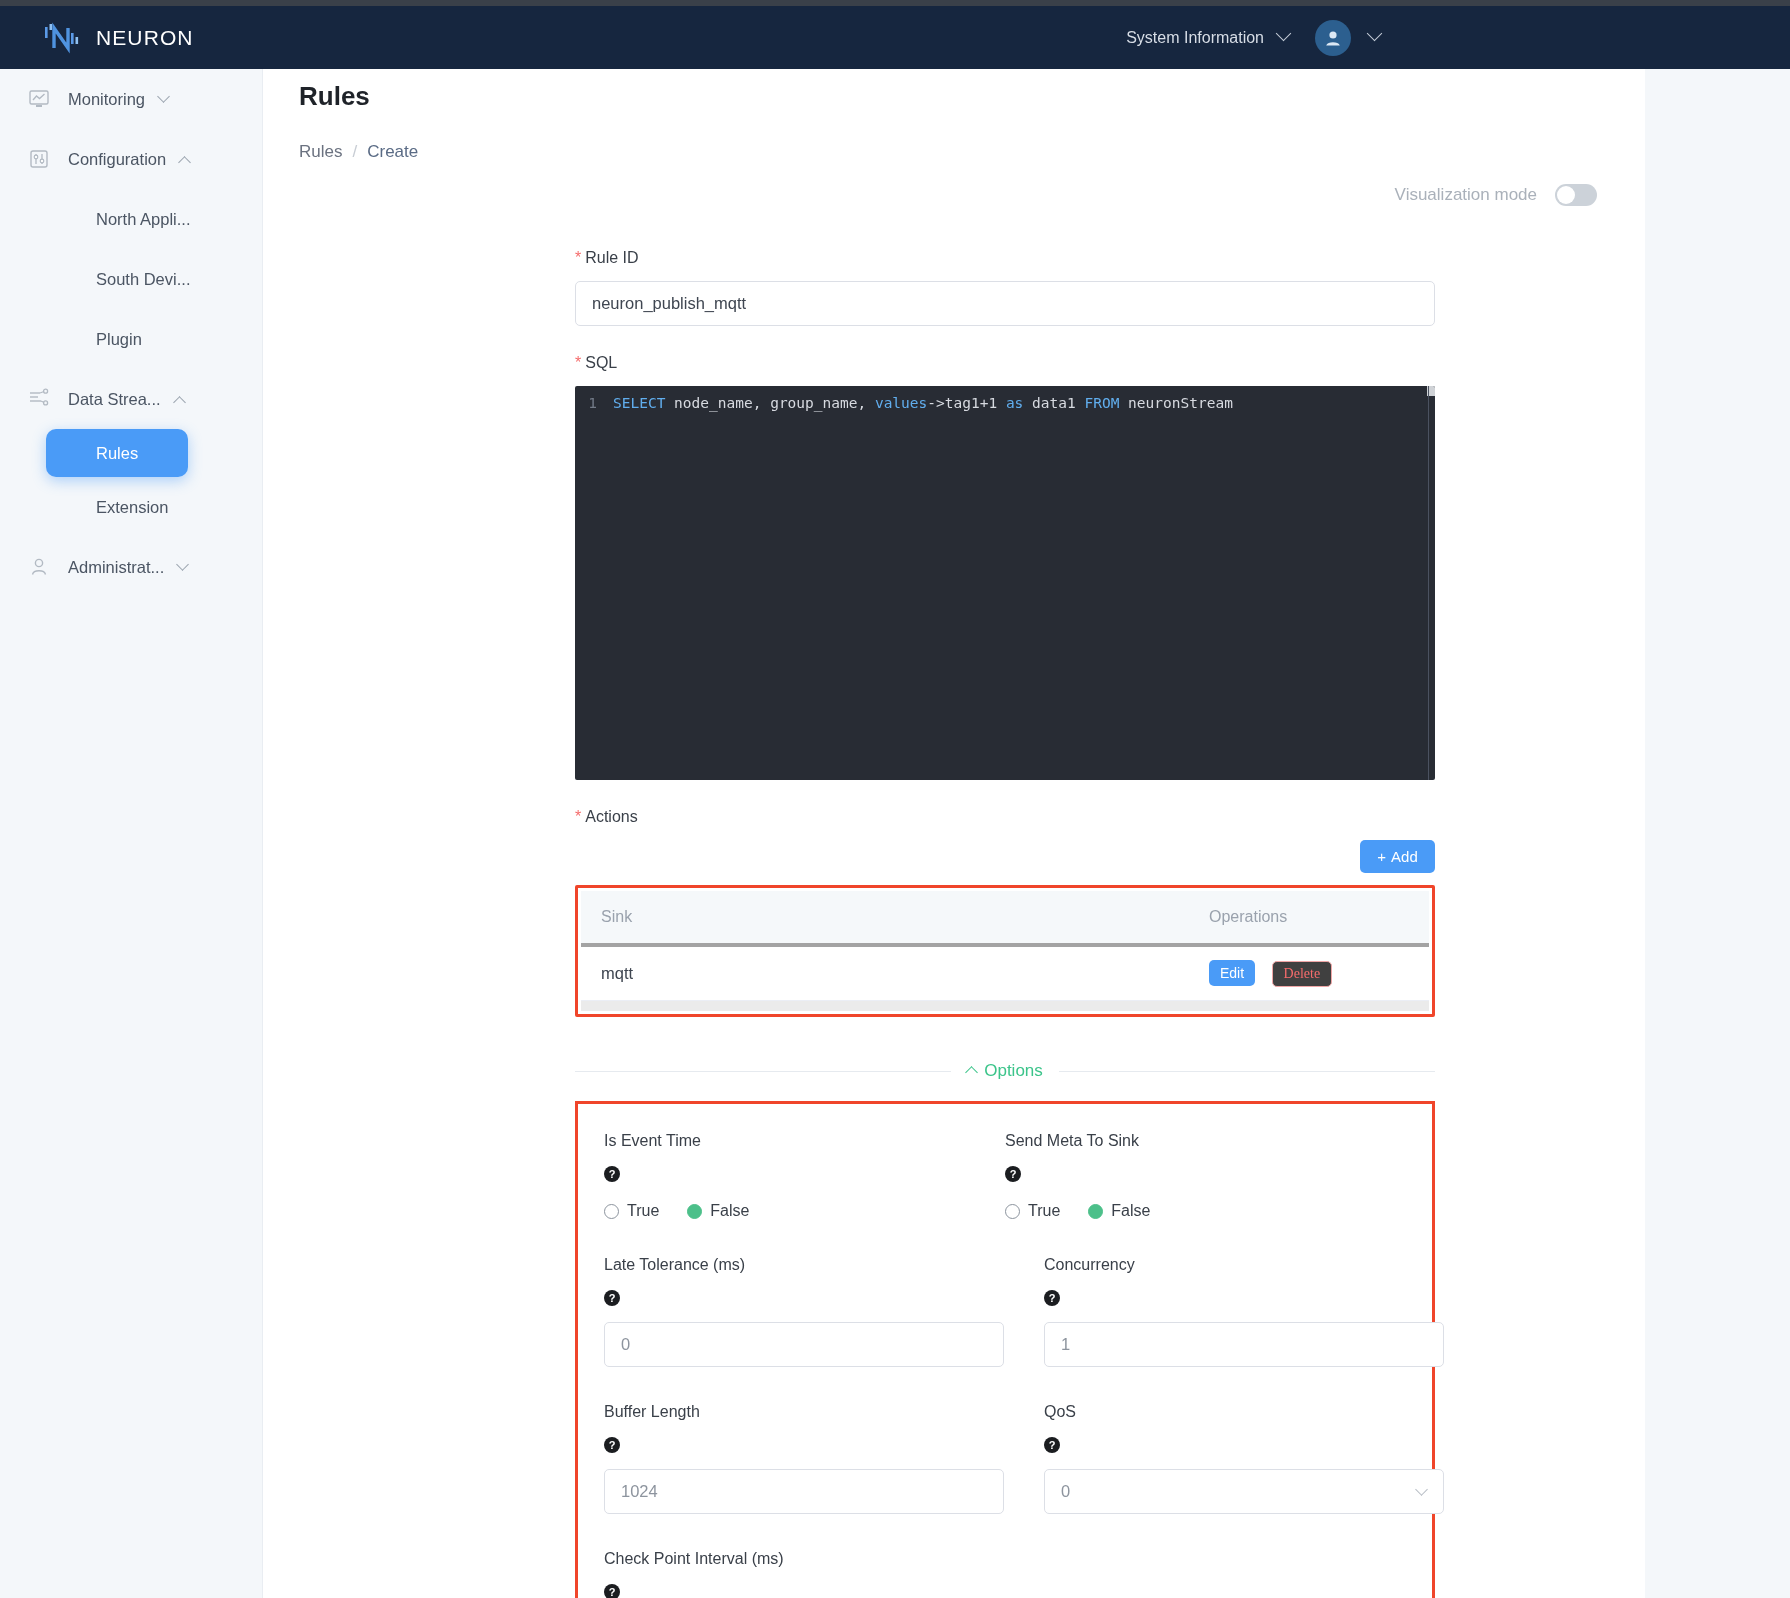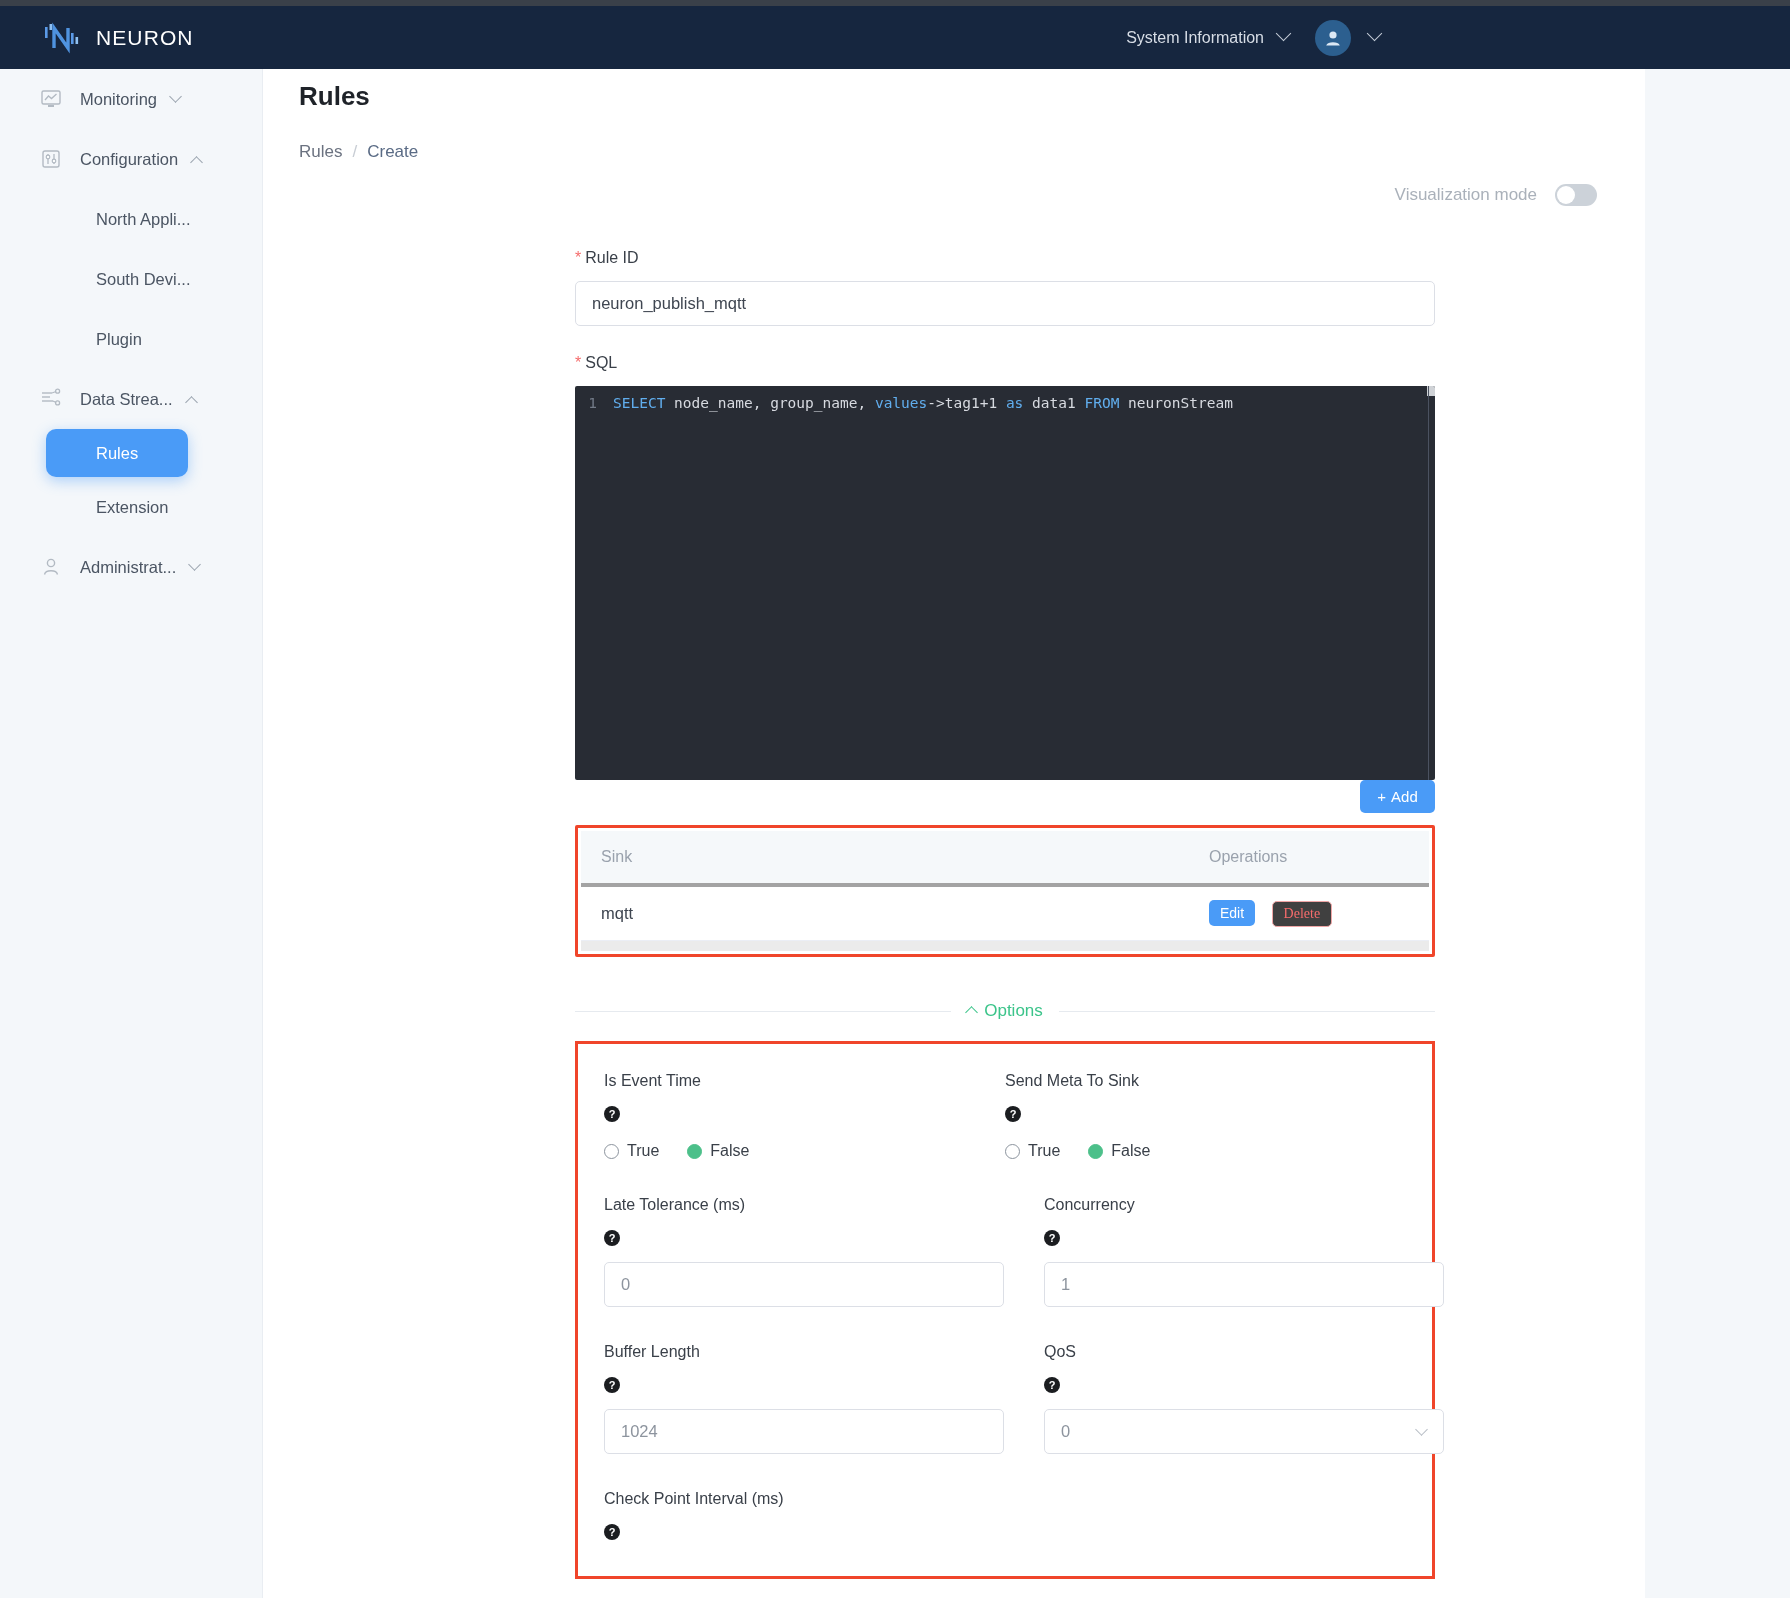--- a/index.html
+++ b/index.html
@@ -35,21 +35,21 @@
     margin-left:26px; display:flex; align-items:center; justify-content:center;
   }
   .user-chev { margin-left:18px; }
 
   
   .sidebar {
     position:absolute; left:0; top:69px; width:262px; height:1529px;
     background:#f4f7fa;
   }
   .side-item {
-    display:flex; align-items:center; height:60px; padding-left:40px; cursor:pointer;
+    display:flex; align-items:center; height:60px; padding-left:28px; cursor:pointer;
     color:#4b5563; font-size:16.5px;
   }
   .side-icon { width:22px; height:22px; margin-right:18px; flex:0 0 22px; opacity:.72; }
   .side-label { white-space:nowrap; }
   .side-arrow { margin-left:14px; }
   .side-arrow .chev { width:9px; height:9px; border-color:#9aa3ae; }
   .sub-item {
     display:flex; align-items:center; height:60px; padding-left:96px;
     color:#4b5563; font-size:16.5px; cursor:pointer;
   }
@@ -287,20 +287,23 @@
       <div class="sqlbox">
         <div class="sql-topbar"></div>
         <div class="sql-vline"></div>
         <div class="sqlline">
           <span class="gutter">1</span>
           <span id="sql-code"><span class="k">SELECT</span><span class="pl"> node_name, group_name, </span><span class="vv">values</span><span class="pl">-&gt;tag1+1 </span><span class="k">as</span><span class="pl"> data1 </span><span class="k">FROM</span><span class="pl"> neuronStream</span></span>
         </div>
       </div>
 
       
+      <label class="flabel" style="margin-top:28px;">
+        <span class="req">*</span><span>Actions</span>
+      </label>
 
       <div style="display:flex;justify-content:flex-end;margin-bottom:12px;">
         <button class="addbtn">
           <span>+</span>
           <span>Add</span>
         </button>
       </div>
 
       <div class="actions-hl">
         <div class="tbl">

